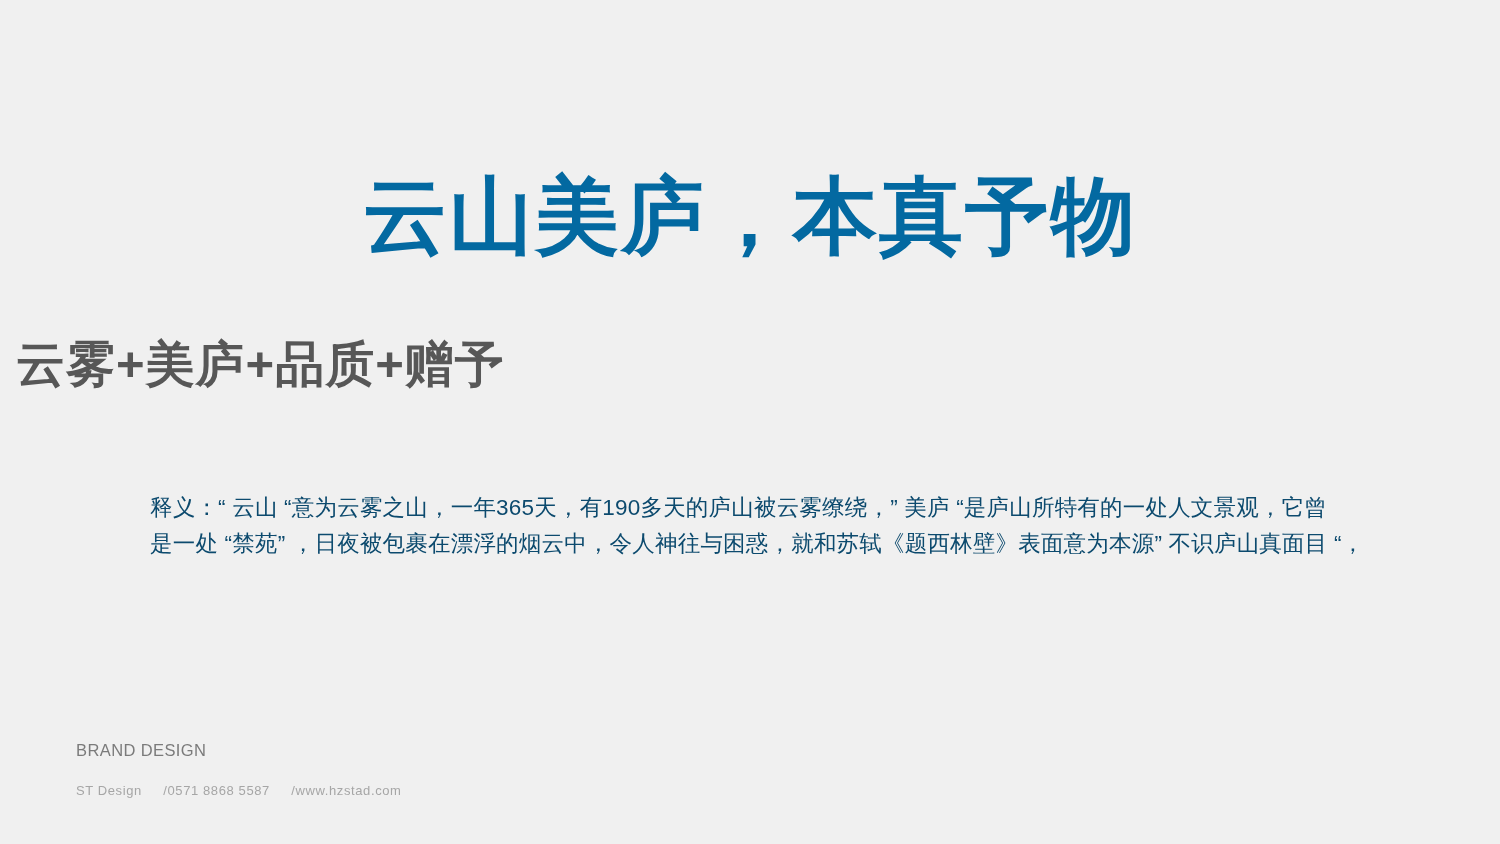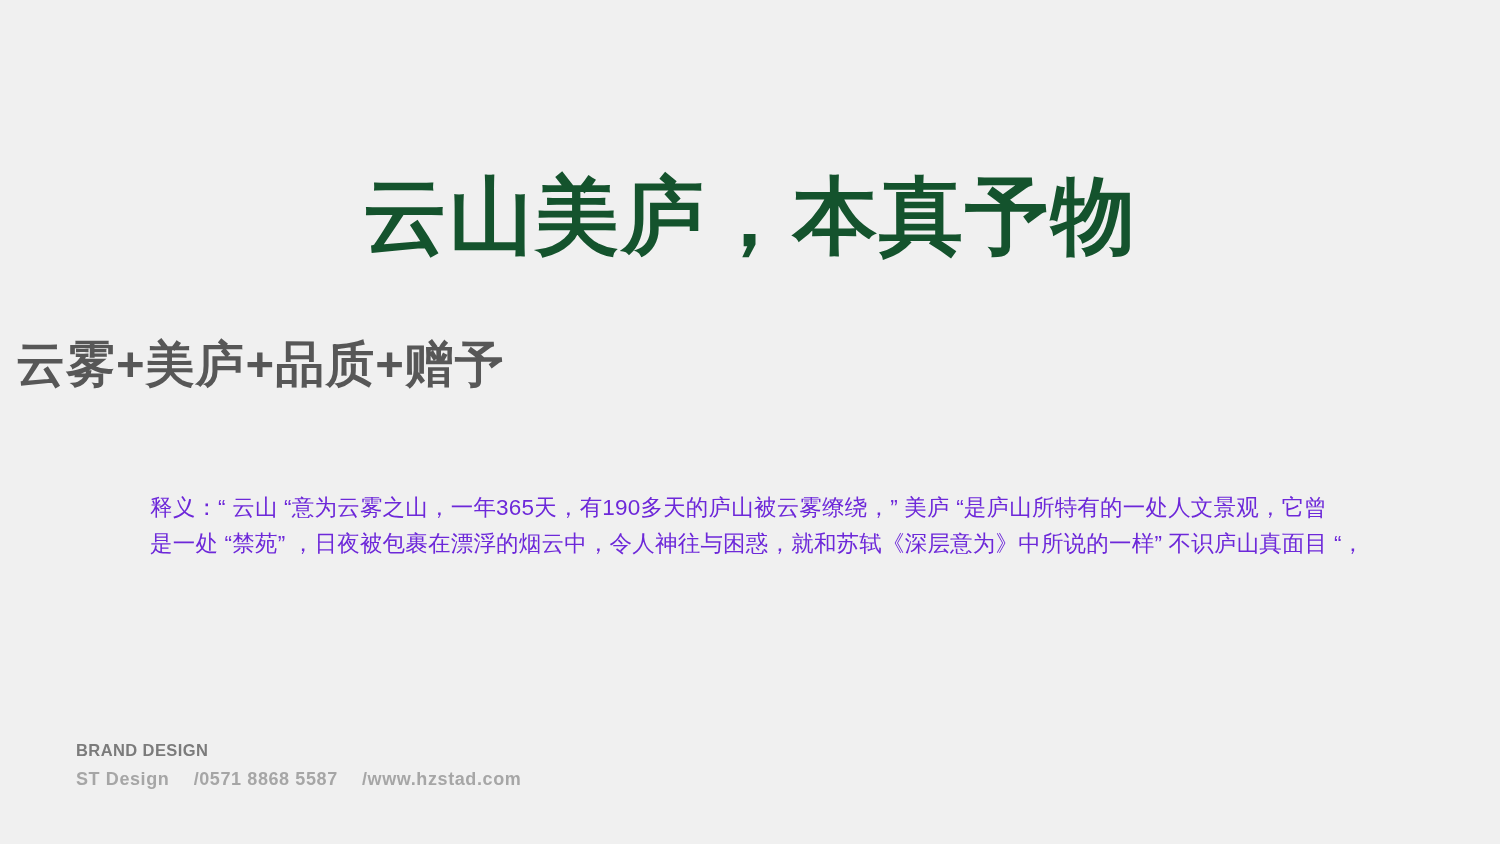--- a/index.html
+++ b/index.html
@@ -29,21 +29,21 @@
     left: 0;
     top: 172px;
     width: 1500px;
     text-align: center;
   }
   .main-title {
     display: inline-block;
     font-size: 84px;
     line-height: 1.05;
     font-weight: 700;
-    color: #14532d;
+    color: #0369a1;
     letter-spacing: 2px;
     white-space: nowrap;
   }
 
   
   .subtitle-block {
     position: absolute;
     left: 16px;
     top: 338px;
     width: 1500px;
@@ -62,44 +62,44 @@
   
   .body-block {
     position: absolute;
     left: 150px;
     top: 490px;
     width: 1196px;
   }
   .body-line {
     font-size: 22.5px;
     line-height: 36px;
-    color: #6d28d9;
+    color: #0c4a6e;
     letter-spacing: 0.2px;
     white-space: nowrap;
     font-weight: 400;
   }
 
   
   .footer-block {
     position: absolute;
     left: 76px;
     top: 740px;
     width: 700px;
   }
   .footer-brand {
     font-size: 16.5px;
-    font-weight: 700;
+    font-weight: 400;
     color: #7b7b7b;
     letter-spacing: 0.4px;
     line-height: 20px;
   }
   .footer-meta {
-    margin-top: 10px;
-    font-size: 18px;
-    font-weight: 700;
+    margin-top: 21px;
+    font-size: 13px;
+    font-weight: 400;
     color: #a6a6a6;
     letter-spacing: 0.6px;
     line-height: 19px;
     white-space: nowrap;
   }
   .footer-meta .seg { display: inline; }
   .footer-meta .gap { display: inline-block; width: 13px; }
 </style>
 </head>
 <body>
@@ -109,21 +109,21 @@
   <div class="title-block">
     <div class="main-title">云山美庐，本真予物</div>
   </div>
 
   <div class="subtitle-block">
     <div class="sub-title">云雾+美庐+品质+赠予</div>
   </div>
 
   <div class="body-block">
     <div class="body-line">释义：“ 云山 “意为云雾之山，一年365天，有190多天的庐山被云雾缭绕，” 美庐 “是庐山所特有的一处人文景观，它曾</div>
-    <div class="body-line">是一处 “禁苑” ，日夜被包裹在漂浮的烟云中，令人神往与困惑，就和苏轼《深层意为》中所说的一样” 不识庐山真面目 “，</div>
+    <div class="body-line">是一处 “禁苑” ，日夜被包裹在漂浮的烟云中，令人神往与困惑，就和苏轼《题西林壁》表面意为本源” 不识庐山真面目 “，</div>
   </div>
 
   <div class="footer-block">
     <div class="footer-brand">BRAND DESIGN</div>
     <div class="footer-meta">
       <span class="seg">ST Design</span>
       <span class="gap"></span>
       <span class="seg">/0571 8868 5587</span>
       <span class="gap"></span>
       <span class="seg">/www.hzstad.com</span>

